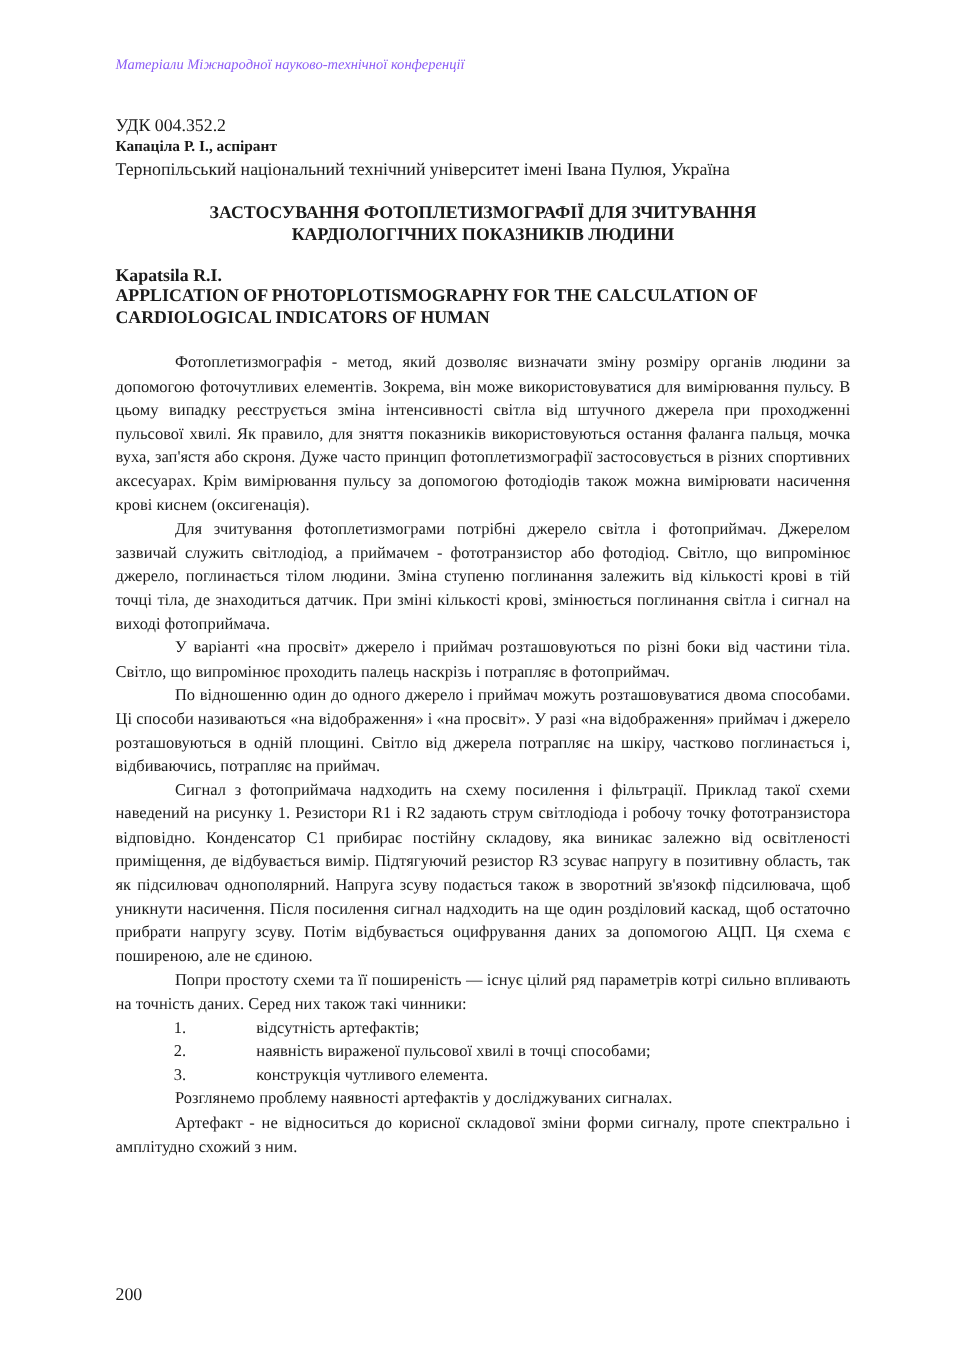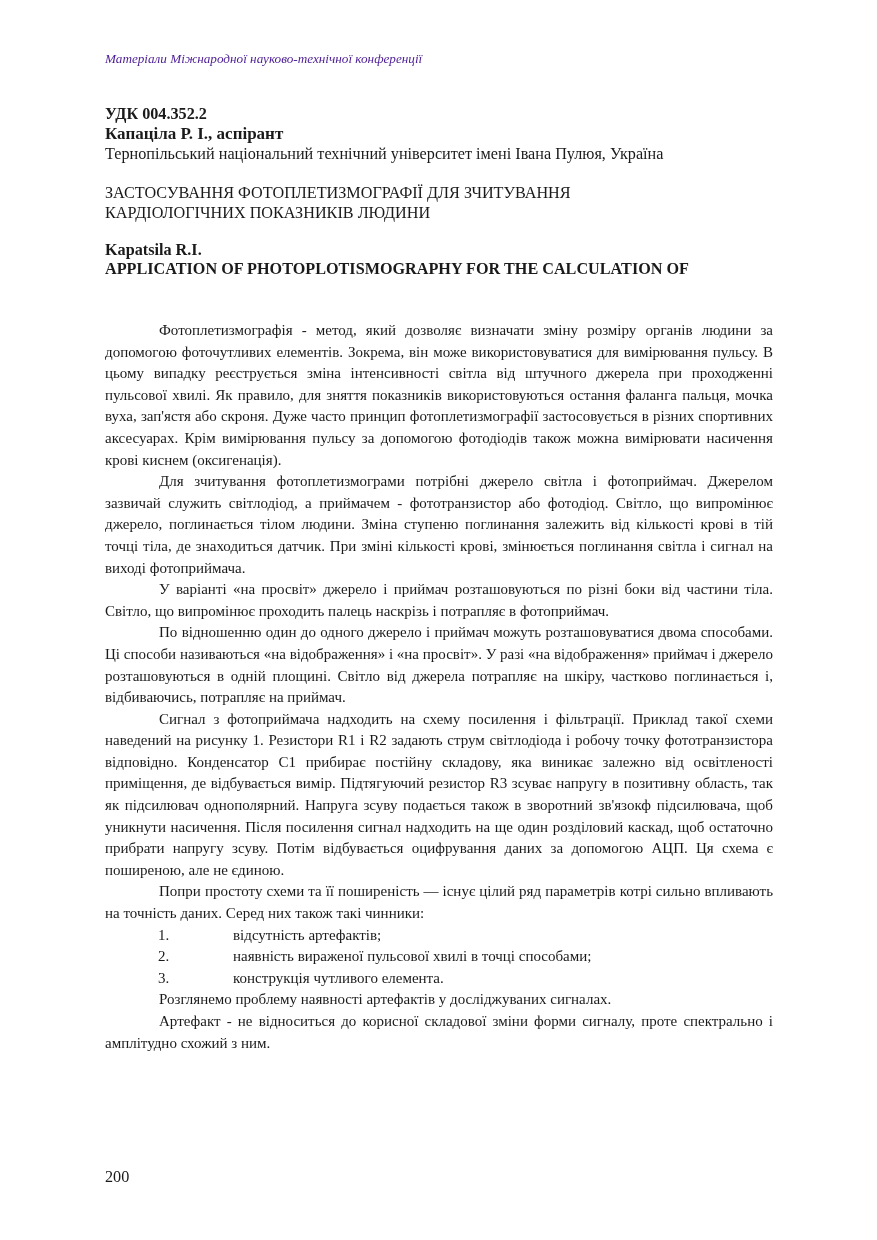--- a/index.html
+++ b/index.html
@@ -4,29 +4,29 @@
 <style>
   html, body { margin: 0; padding: 0; background: #ffffff; }
   body {
     width: 877px; height: 1240px; position: relative; overflow: hidden;
     font-family: "Liberation Serif", "DejaVu Serif", serif;
     color: #1a1a1a;
   }
   .page { position: absolute; left: 105px; top: 0; width: 668px; }
   .conf-header {
     position: absolute; top: 50px; left: 0; width: 668px;
-    font-size: 13.2px; line-height: 18px; font-style: italic; color: #4c1d95;
+    font-size: 13.2px; line-height: 18px; font-style: italic; color: #8b5cf6;
   }
   .conf-header .year { font-style: normal; }
-  .udk { position: absolute; top: 104px; left: 0; font-size: 16.2px; font-weight: bold; line-height: 20px; }
-  .author { position: absolute; top: 124px; left: 0; font-size: 17px; font-weight: bold; line-height: 20px; }
+  .udk { position: absolute; top: 104px; left: 0; font-size: 16.2px; font-weight: normal; line-height: 20px; }
+  .author { position: absolute; top: 124px; left: 0; font-size: 14px; font-weight: bold; line-height: 20px; }
   .affil { position: absolute; top: 144px; left: 0; font-size: 16.2px; line-height: 20px; white-space: nowrap; }
   .title-ua {
-    position: absolute; top: 183px; left: 0; width: 668px; 
-    font-size: 16.2px; font-weight: normal; line-height: 20px;
+    position: absolute; top: 183px; left: 0; width: 668px; text-align: center;
+    font-size: 16.2px; font-weight: bold; line-height: 20px;
   }
   .author-en { position: absolute; top: 240px; left: 0; font-size: 16.2px; font-weight: bold; line-height: 20px; }
   .title-en {
     position: absolute; top: 259px; left: 0; width: 668px; text-align: left;
     font-size: 16.2px; font-weight: bold; line-height: 20px;
   }
   .body {
     position: absolute; top: 320px; left: 0; width: 668px;
     font-size: 15px; line-height: 21.6px; text-align: justify;
   }
@@ -53,20 +53,21 @@
   <div class="affil">Тернопільський національний технічний університет імені Івана Пулюя, Україна</div>
 
   <div class="title-ua">
     <div>ЗАСТОСУВАННЯ ФОТОПЛЕТИЗМОГРАФІЇ ДЛЯ ЗЧИТУВАННЯ</div>
     <div>КАРДІОЛОГІЧНИХ ПОКАЗНИКІВ ЛЮДИНИ</div>
   </div>
 
   <div class="author-en">Kapatsila R.I.</div>
   <div class="title-en">
     <div>APPLICATION OF PHOTOPLOTISMOGRAPHY FOR THE CALCULATION OF</div>
+    <div>CARDIOLOGICAL INDICATORS OF HUMAN</div>
   </div>
 
   <div class="body">
     <p>Фотоплетизмографія - метод, який дозволяє визначати зміну розміру органів людини за допомогою фоточутливих елементів. Зокрема, він може використовуватися для вимірювання пульсу. В цьому випадку реєструється зміна інтенсивності світла від штучного джерела при проходженні пульсової хвилі. Як правило, для зняття показників використовуються остання фаланга пальця, мочка вуха, зап'ястя або скроня. Дуже часто принцип фотоплетизмографії застосовується в різних спортивних аксесуарах. Крім вимірювання пульсу за допомогою фотодіодів також можна вимірювати насичення крові киснем (оксигенація).</p>
     <p>Для зчитування фотоплетизмограми потрібні джерело світла і фотоприймач. Джерелом зазвичай служить світлодіод, а приймачем - фототранзистор або фотодіод. Світло, що випромінює джерело, поглинається тілом людини. Зміна ступеню поглинання залежить від кількості крові в тій точці тіла, де знаходиться датчик. При зміні кількості крові, змінюється поглинання світла і сигнал на виході фотоприймача.</p>
     <p>У варіанті «на просвіт» джерело і приймач розташовуються по різні боки від частини тіла. Світло, що випромінює проходить палець наскрізь і потрапляє в фотоприймач.</p>
     <p>По відношенню один до одного джерело і приймач можуть розташовуватися двома способами. Ці способи називаються «на відображення» і «на просвіт». У разі «на відображення» приймач і джерело розташовуються в одній площині. Світло від джерела потрапляє на шкіру, частково поглинається і, відбиваючись, потрапляє на приймач.</p>
     <p>Сигнал з фотоприймача надходить на схему посилення і фільтрації. Приклад такої схеми наведений на рисунку 1. Резистори R1 і R2 задають струм світлодіода і робочу точку фототранзистора відповідно. Конденсатор C1 прибирає постійну складову, яка виникає залежно від освітленості приміщення, де відбувається вимір. Підтягуючий резистор R3 зсуває напругу в позитивну область, так як підсилювач однополярний. Напруга зсуву подається також в зворотний зв'язокф підсилювача, щоб уникнути насичення. Після посилення сигнал надходить на ще один розділовий каскад, щоб остаточно прибрати напругу зсуву. Потім відбувається оцифрування даних за допомогою АЦП. Ця схема є поширеною, але не єдиною.</p>
     <p>Попри простоту схеми та її поширеність — існує цілий ряд параметрів котрі сильно впливають на точність даних. Серед них також такі чинники:</p>
     <ol>

